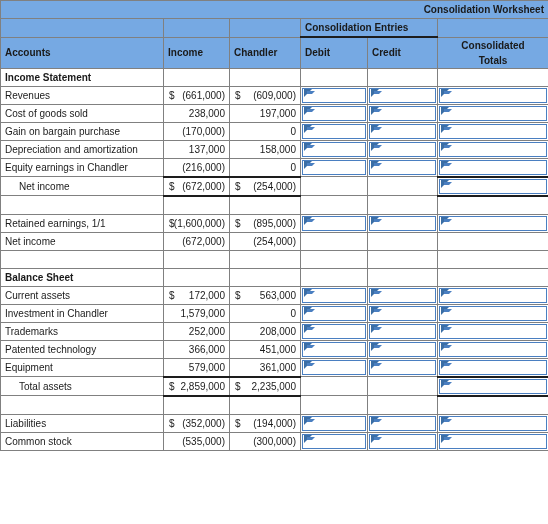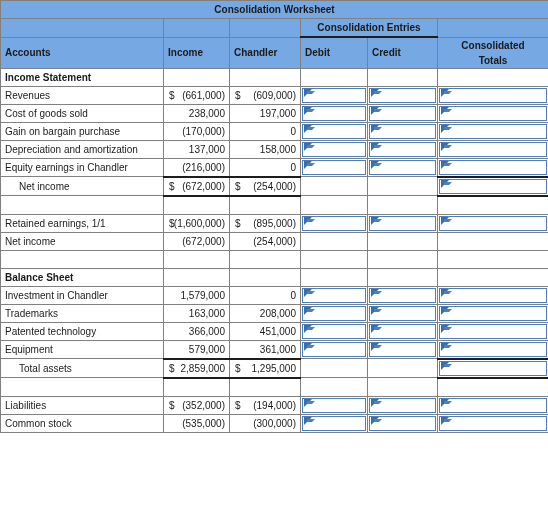--- a/index.html
+++ b/index.html
@@ -33,29 +33,29 @@
   
   col.c-acct  { width: 163px; }
   col.c-brk   { width: 66px;  }
   col.c-chd   { width: 71px;  }
   col.c-deb   { width: 67px;  }
   col.c-cre   { width: 70px;  }
   col.c-tot   { width: 111px; }
 
   .hdr-band {
     background: #76A9E3;
-    text-align: center;
+    text-align: right;
     font-weight: bold;
     font-size: 10.5px;
     height: 19px;
   }
   .hdr-blank { background: #76A9E3; }
   .hdr-ce {
     background: #76A9E3;
-    text-align: center;
+    text-align: left;
     font-weight: bold;
     border-bottom: 2px solid #1d1d1d !important;
   }
   .hdr-col {
     background: #76A9E3;
     font-weight: bold;
     height: 28px;
   }
   .hdr-col2 {
     background: #76A9E3;
@@ -282,36 +282,50 @@
   <tr>
     <td class="sec">Balance Sheet</td>
     <td></td>
     <td></td>
     <td></td>
     <td></td>
     <td></td>
   </tr>
 
   <tr>
+    <td>Current assets</td>
+    <td class="num"><span class="d">$</span><span>172,000</span></td>
+    <td class="num"><span class="d">$</span><span>563,000</span></td>
+    <td class="inp">
+          <div class="box"></div>
+        </td>
+    <td class="inp">
+          <div class="box"></div>
+        </td>
+    <td class="inp">
+          <div class="box"></div>
+        </td>
+  </tr>
+  <tr>
     <td>Investment in Chandler</td>
     <td class="num"><span class="d"></span><span>1,579,000</span></td>
     <td class="num"><span class="d"></span><span>0</span></td>
     <td class="inp">
           <div class="box"></div>
         </td>
     <td class="inp">
           <div class="box"></div>
         </td>
     <td class="inp">
           <div class="box"></div>
         </td>
   </tr>
   <tr>
     <td>Trademarks</td>
-    <td class="num"><span class="d"></span><span>163,000</span></td>
+    <td class="num"><span class="d"></span><span>252,000</span></td>
     <td class="num"><span class="d"></span><span>208,000</span></td>
     <td class="inp">
           <div class="box"></div>
         </td>
     <td class="inp">
           <div class="box"></div>
         </td>
     <td class="inp">
           <div class="box"></div>
         </td>
@@ -340,21 +354,21 @@
     <td class="inp">
           <div class="box"></div>
         </td>
     <td class="inp botline">
           <div class="box"></div>
         </td>
   </tr>
   <tr>
     <td class="indent">Total assets</td>
     <td class="num botline"><span class="d">$</span><span>2,859,000</span></td>
-    <td class="num botline"><span class="d">$</span><span>1,295,000</span></td>
+    <td class="num botline"><span class="d">$</span><span>2,235,000</span></td>
     <td></td>
     <td></td>
     <td class="inp botline">
           <div class="box"></div>
         </td>
   </tr>
 
   <tr class="blankrow">
     <td></td>
     <td></td>

